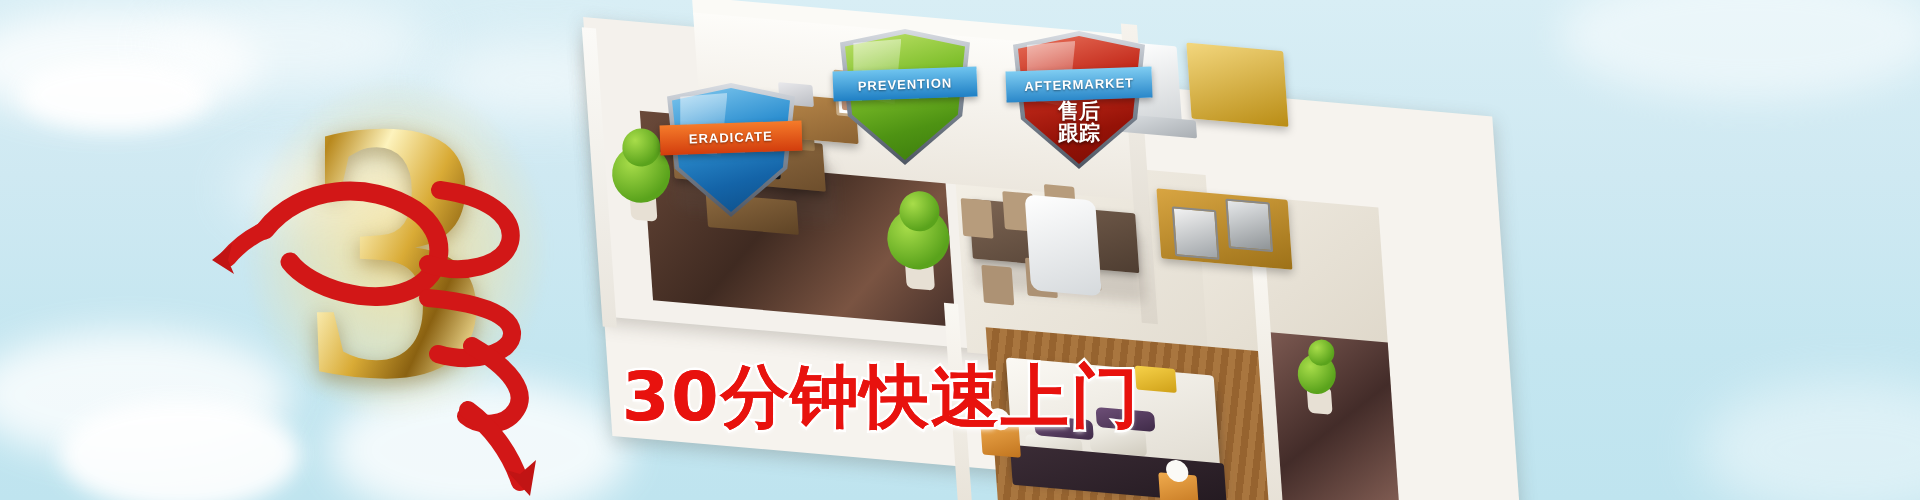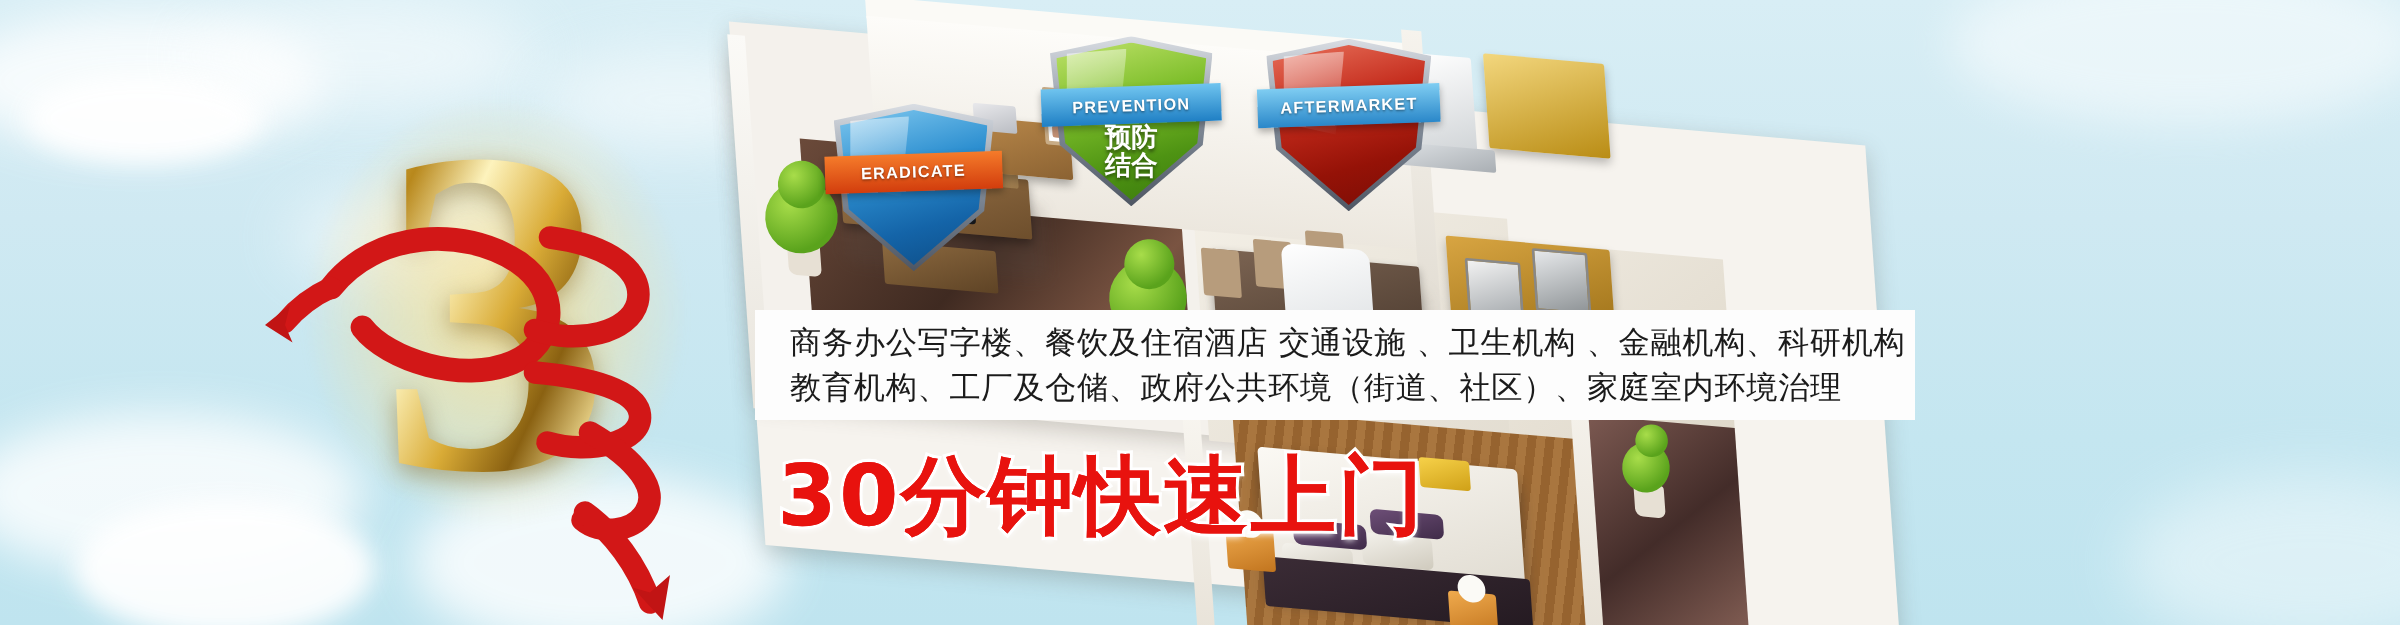--- a/index.html
+++ b/index.html
@@ -295,34 +295,30 @@
     <div class="body"></div>
     <div class="gloss"></div>
     <div class="ribbonband">ERADICATE</div>
   </div>
 
   <div class="shield" id="shield-prevention">
     <div class="rim"></div>
     <div class="body"></div>
     <div class="gloss"></div>
     <div class="ribbonband">PREVENTION</div>
-    <div class="cn">
-      <span>预防</span><br>
-      <span>结合</span>
-    </div>
   </div>
 
   <div class="shield" id="shield-aftermarket">
     <div class="rim"></div>
     <div class="body"></div>
     <div class="gloss"></div>
     <div class="ribbonband">AFTERMARKET</div>
-  </div>
-
-  <div id="info-panel">
-    <div>商务办公写字楼、餐饮及住宿酒店 交通设施 、卫生机构 、金融机构、科研机构</div>
-    <div>教育机构、工厂及仓储、政府公共环境（街道、社区）、家庭室内环境治理</div>
-  </div>
+    <div class="cn">
+      <span>售后</span><br>
+      <span>跟踪</span>
+    </div>
+  </div>
+
 
   <div id="headline">30分钟快速上门</div>
   <div id="headline-fill">30分钟快速上门</div>
 
 </div>
 
 </body></html>

